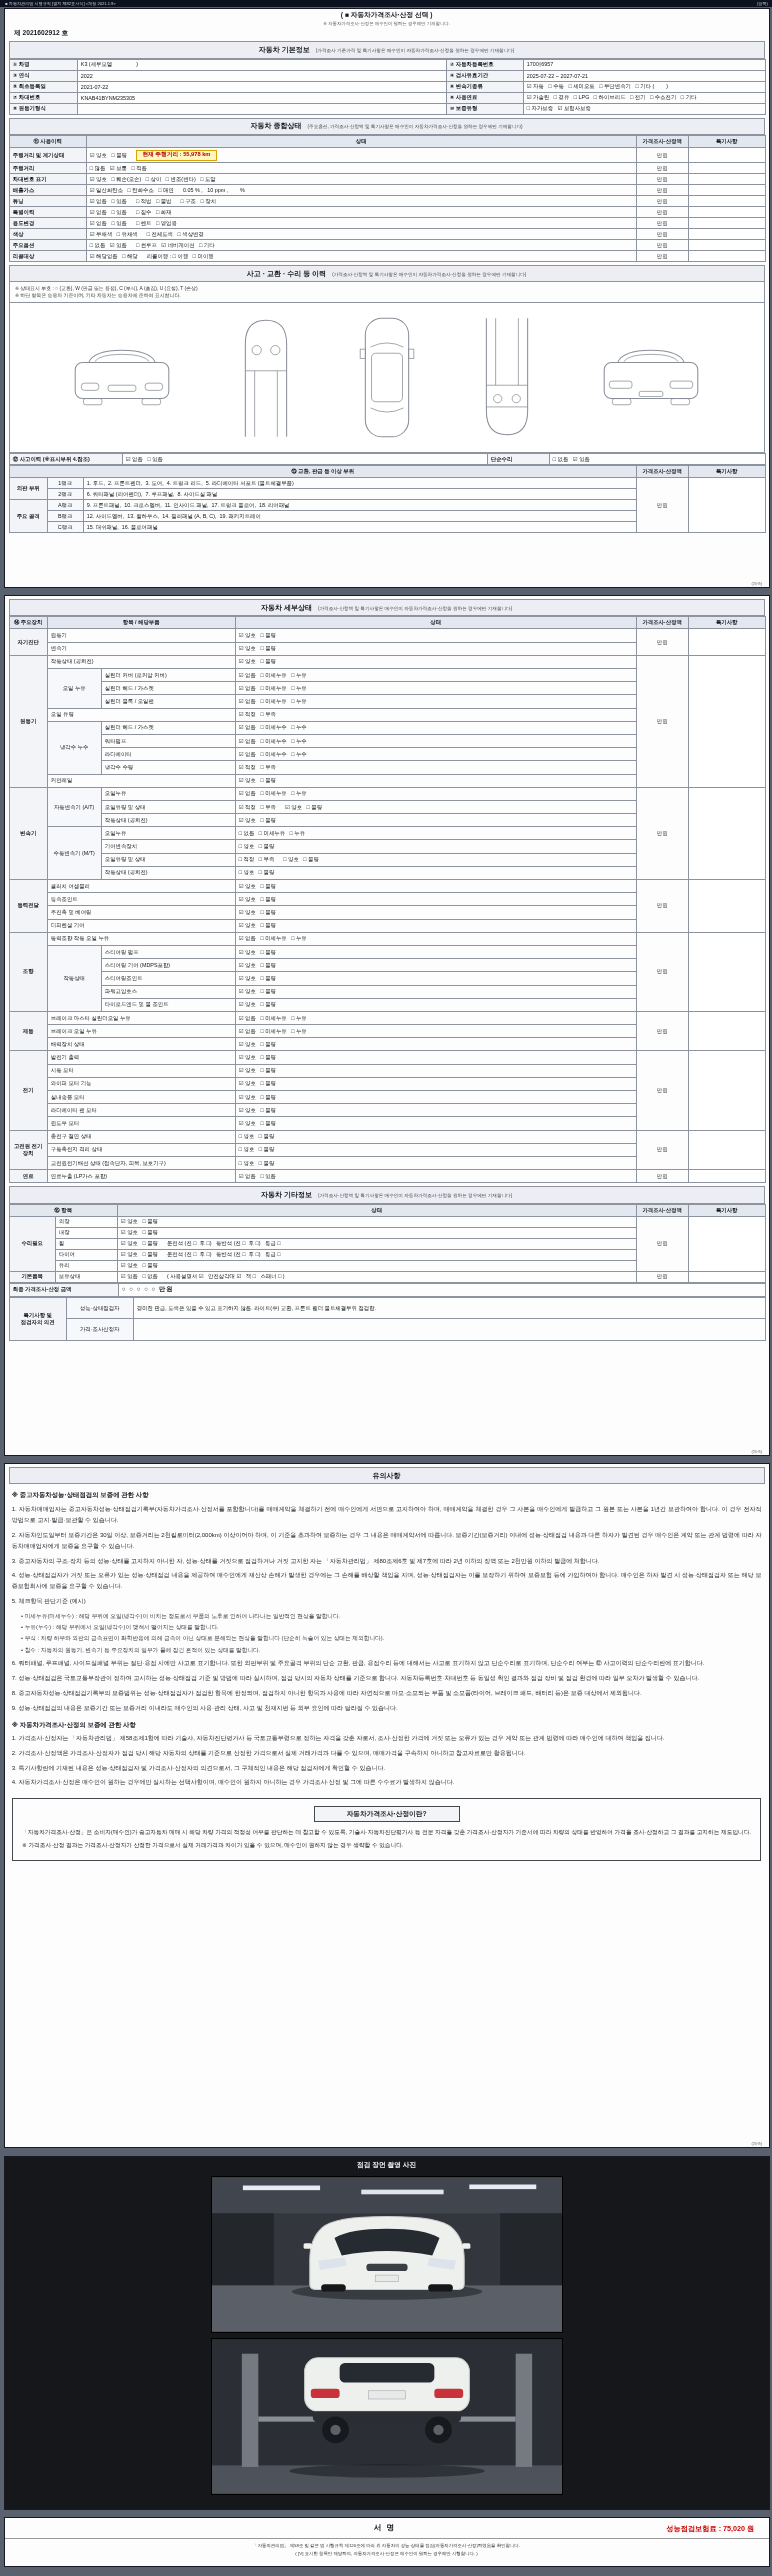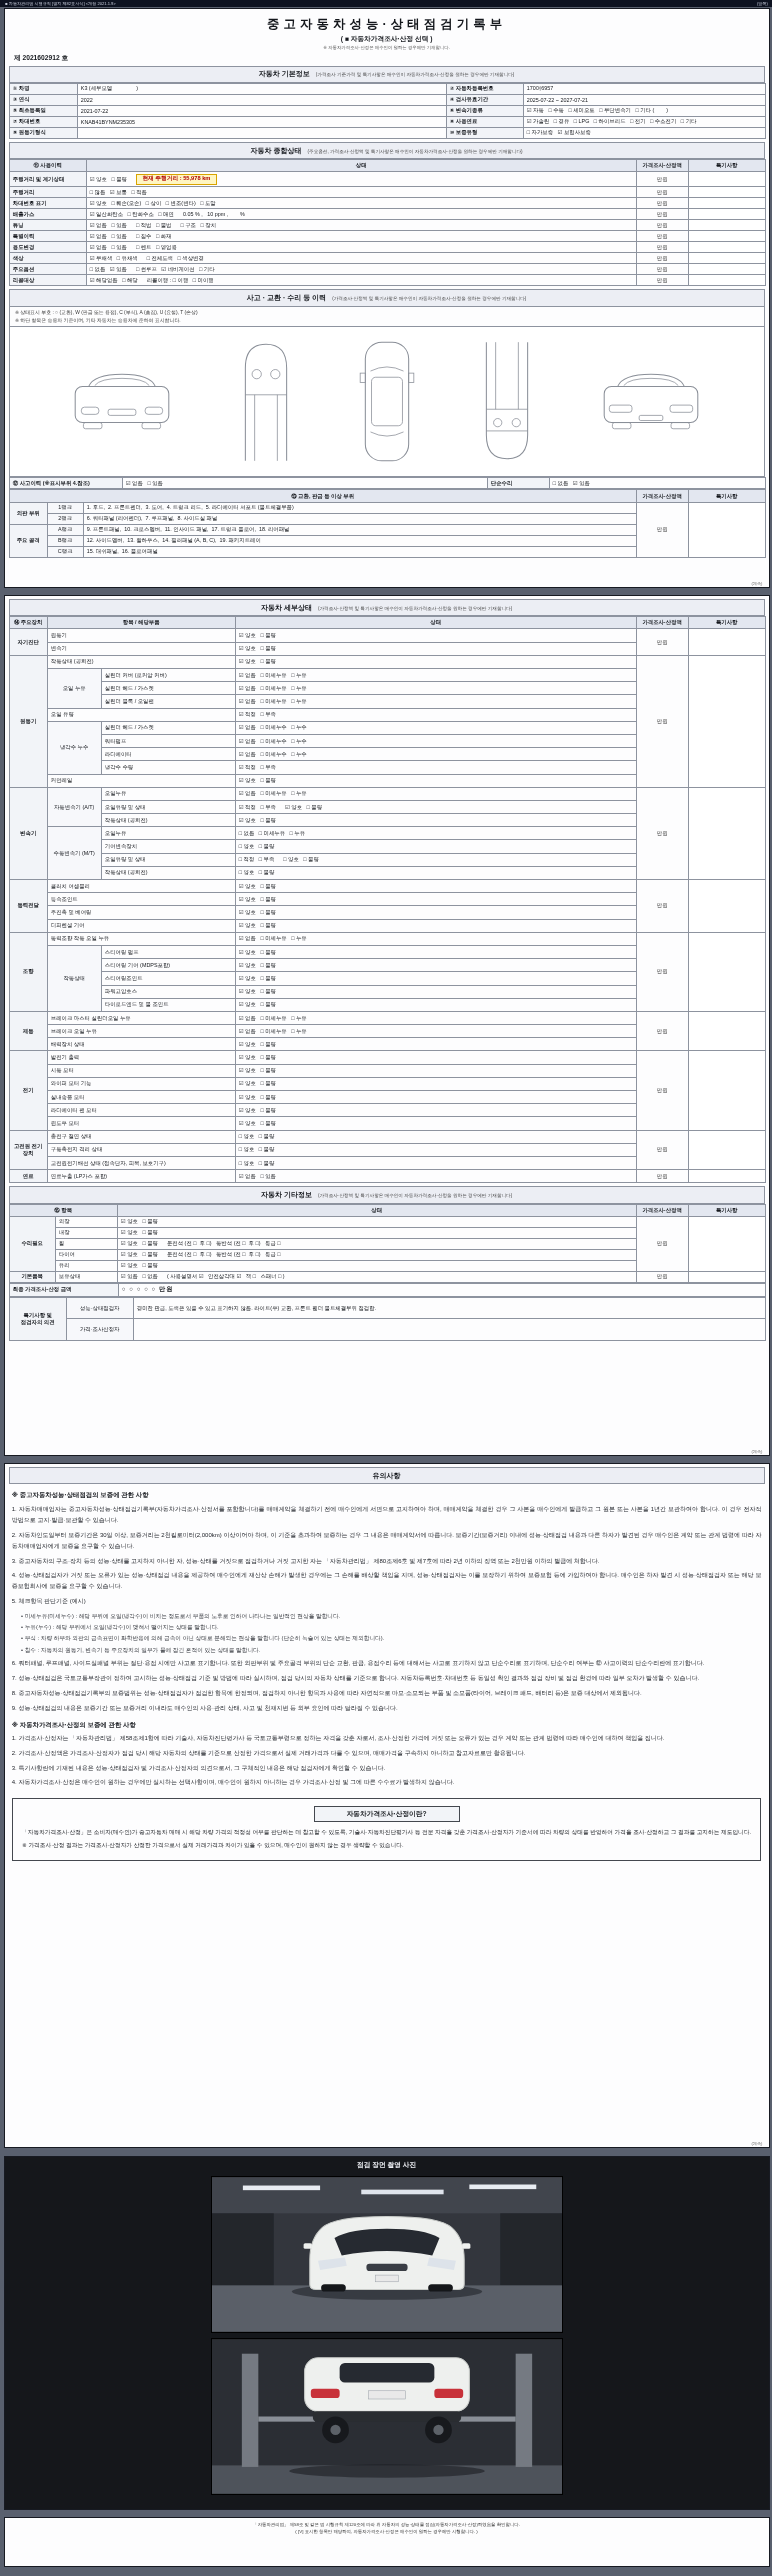--- a/index.html
+++ b/index.html
@@ -68,21 +68,20 @@
 </style>
 </head>
 <body>
 
 <div class="topbar">
   <span>■ 자동차관리법 시행규칙 [별지 제82호서식] &lt;개정 2021.1.9&gt;</span>
   <span>(앞쪽)</span>
 </div>
 
 <div class="panel" id="panel1">
-  <div class="doc-title">중고자동차성능·상태점검기록부</div>
   <div class="doc-sub">( ■ 자동차가격조사·산정 선택 )</div>
   <div class="doc-note">※ 자동차가격조사·산정은 매수인이 원하는 경우에만 기재합니다.</div>
   <div class="doc-no">
     <span>제</span>
     <span>2021602912</span>
     <span>호</span>
   </div>
 
   <div class="secbar">
     <span>자동차 기본정보</span>
@@ -744,18 +743,25 @@
         <circle cx="240" cy="176" r="26" fill="#17191d"></circle>
         <circle cx="440" cy="176" r="26" fill="#17191d"></circle>
         <circle cx="240" cy="176" r="10" fill="#5c6168"></circle>
         <circle cx="440" cy="176" r="10" fill="#5c6168"></circle>
       </g>
     </svg>
   </div>
 </div>
 
 <div class="panel" id="panel5">
+  <div class="sign-head">
+    <span class="sign-title">서명</span>
+    <span class="insurance">
+      <span>성능점검보험료 :</span>
+      <span>75,020 원</span>
+    </span>
+  </div>
   <div class="sign-foot">
     <div>「자동차관리법」 제58조 및 같은 법 시행규칙 제120조에 따라 위 자동차의 성능·상태를 점검(자동차가격조사·산정)하였음을 확인합니다.</div>
     <div>( [V] 표시한 항목만 해당하며, 자동차가격조사·산정은 매수인이 원하는 경우에만 시행합니다. )</div>
   </div>
 </div>
 
 
 </body></html>

